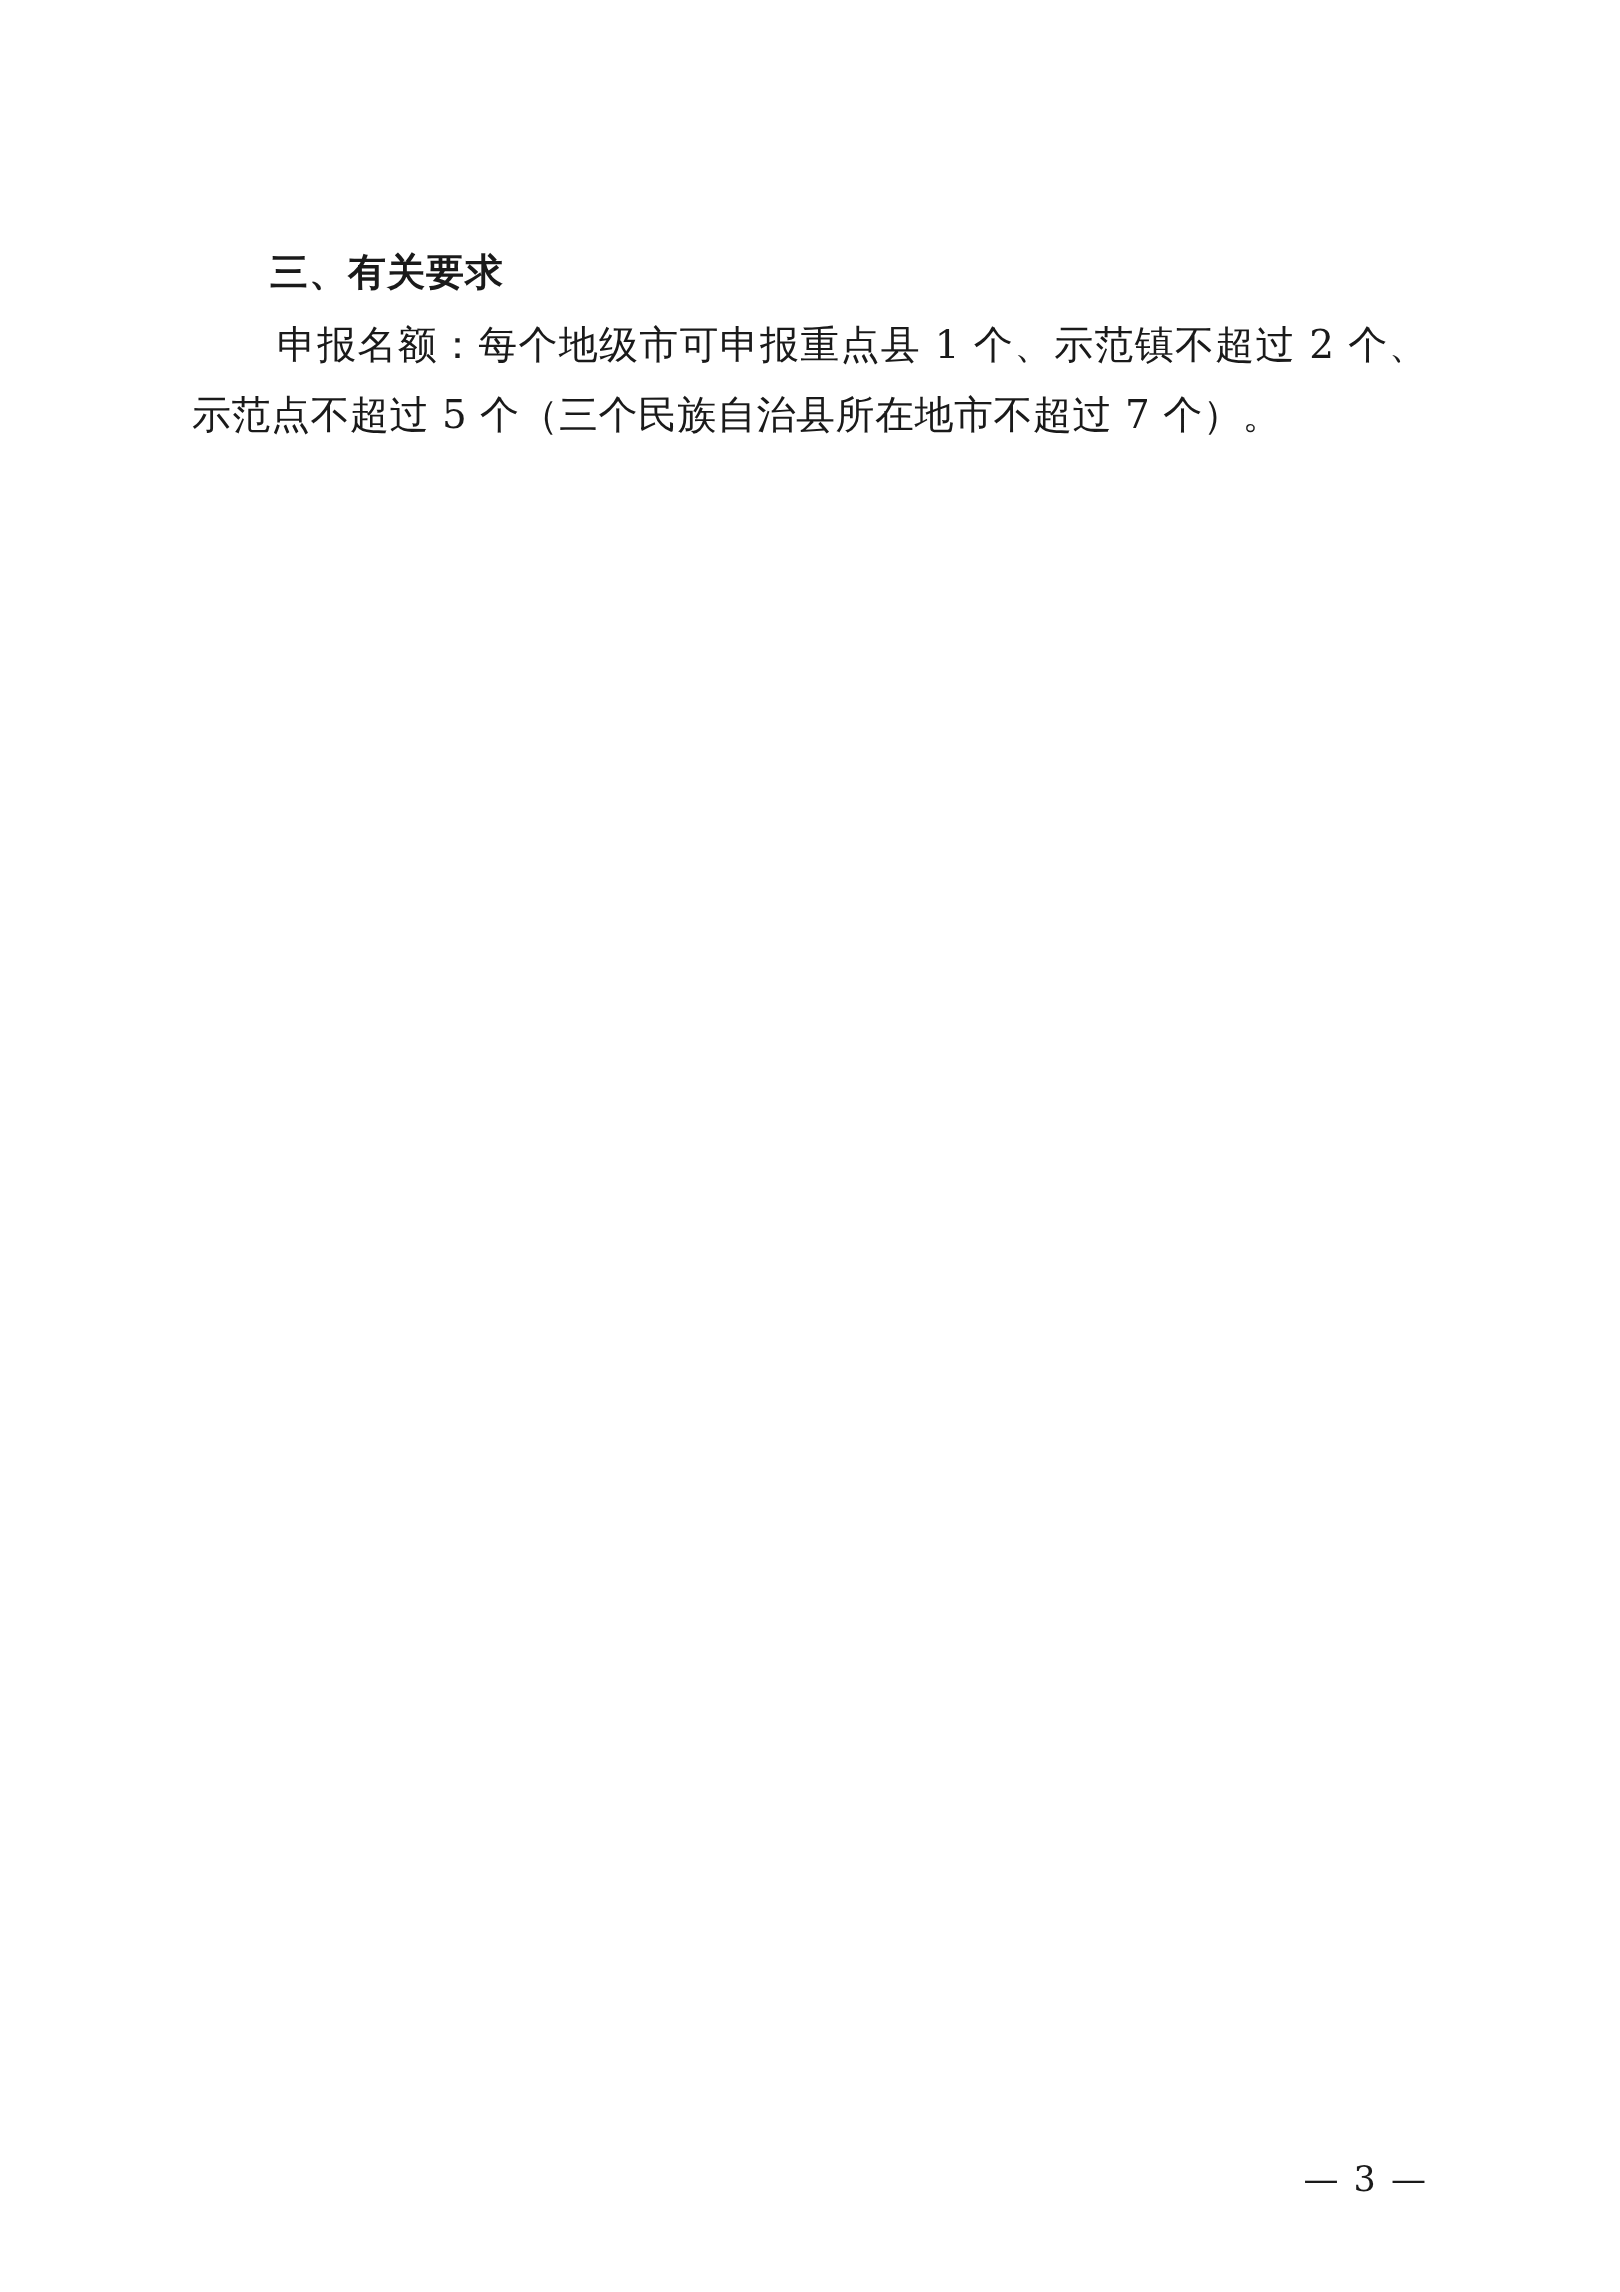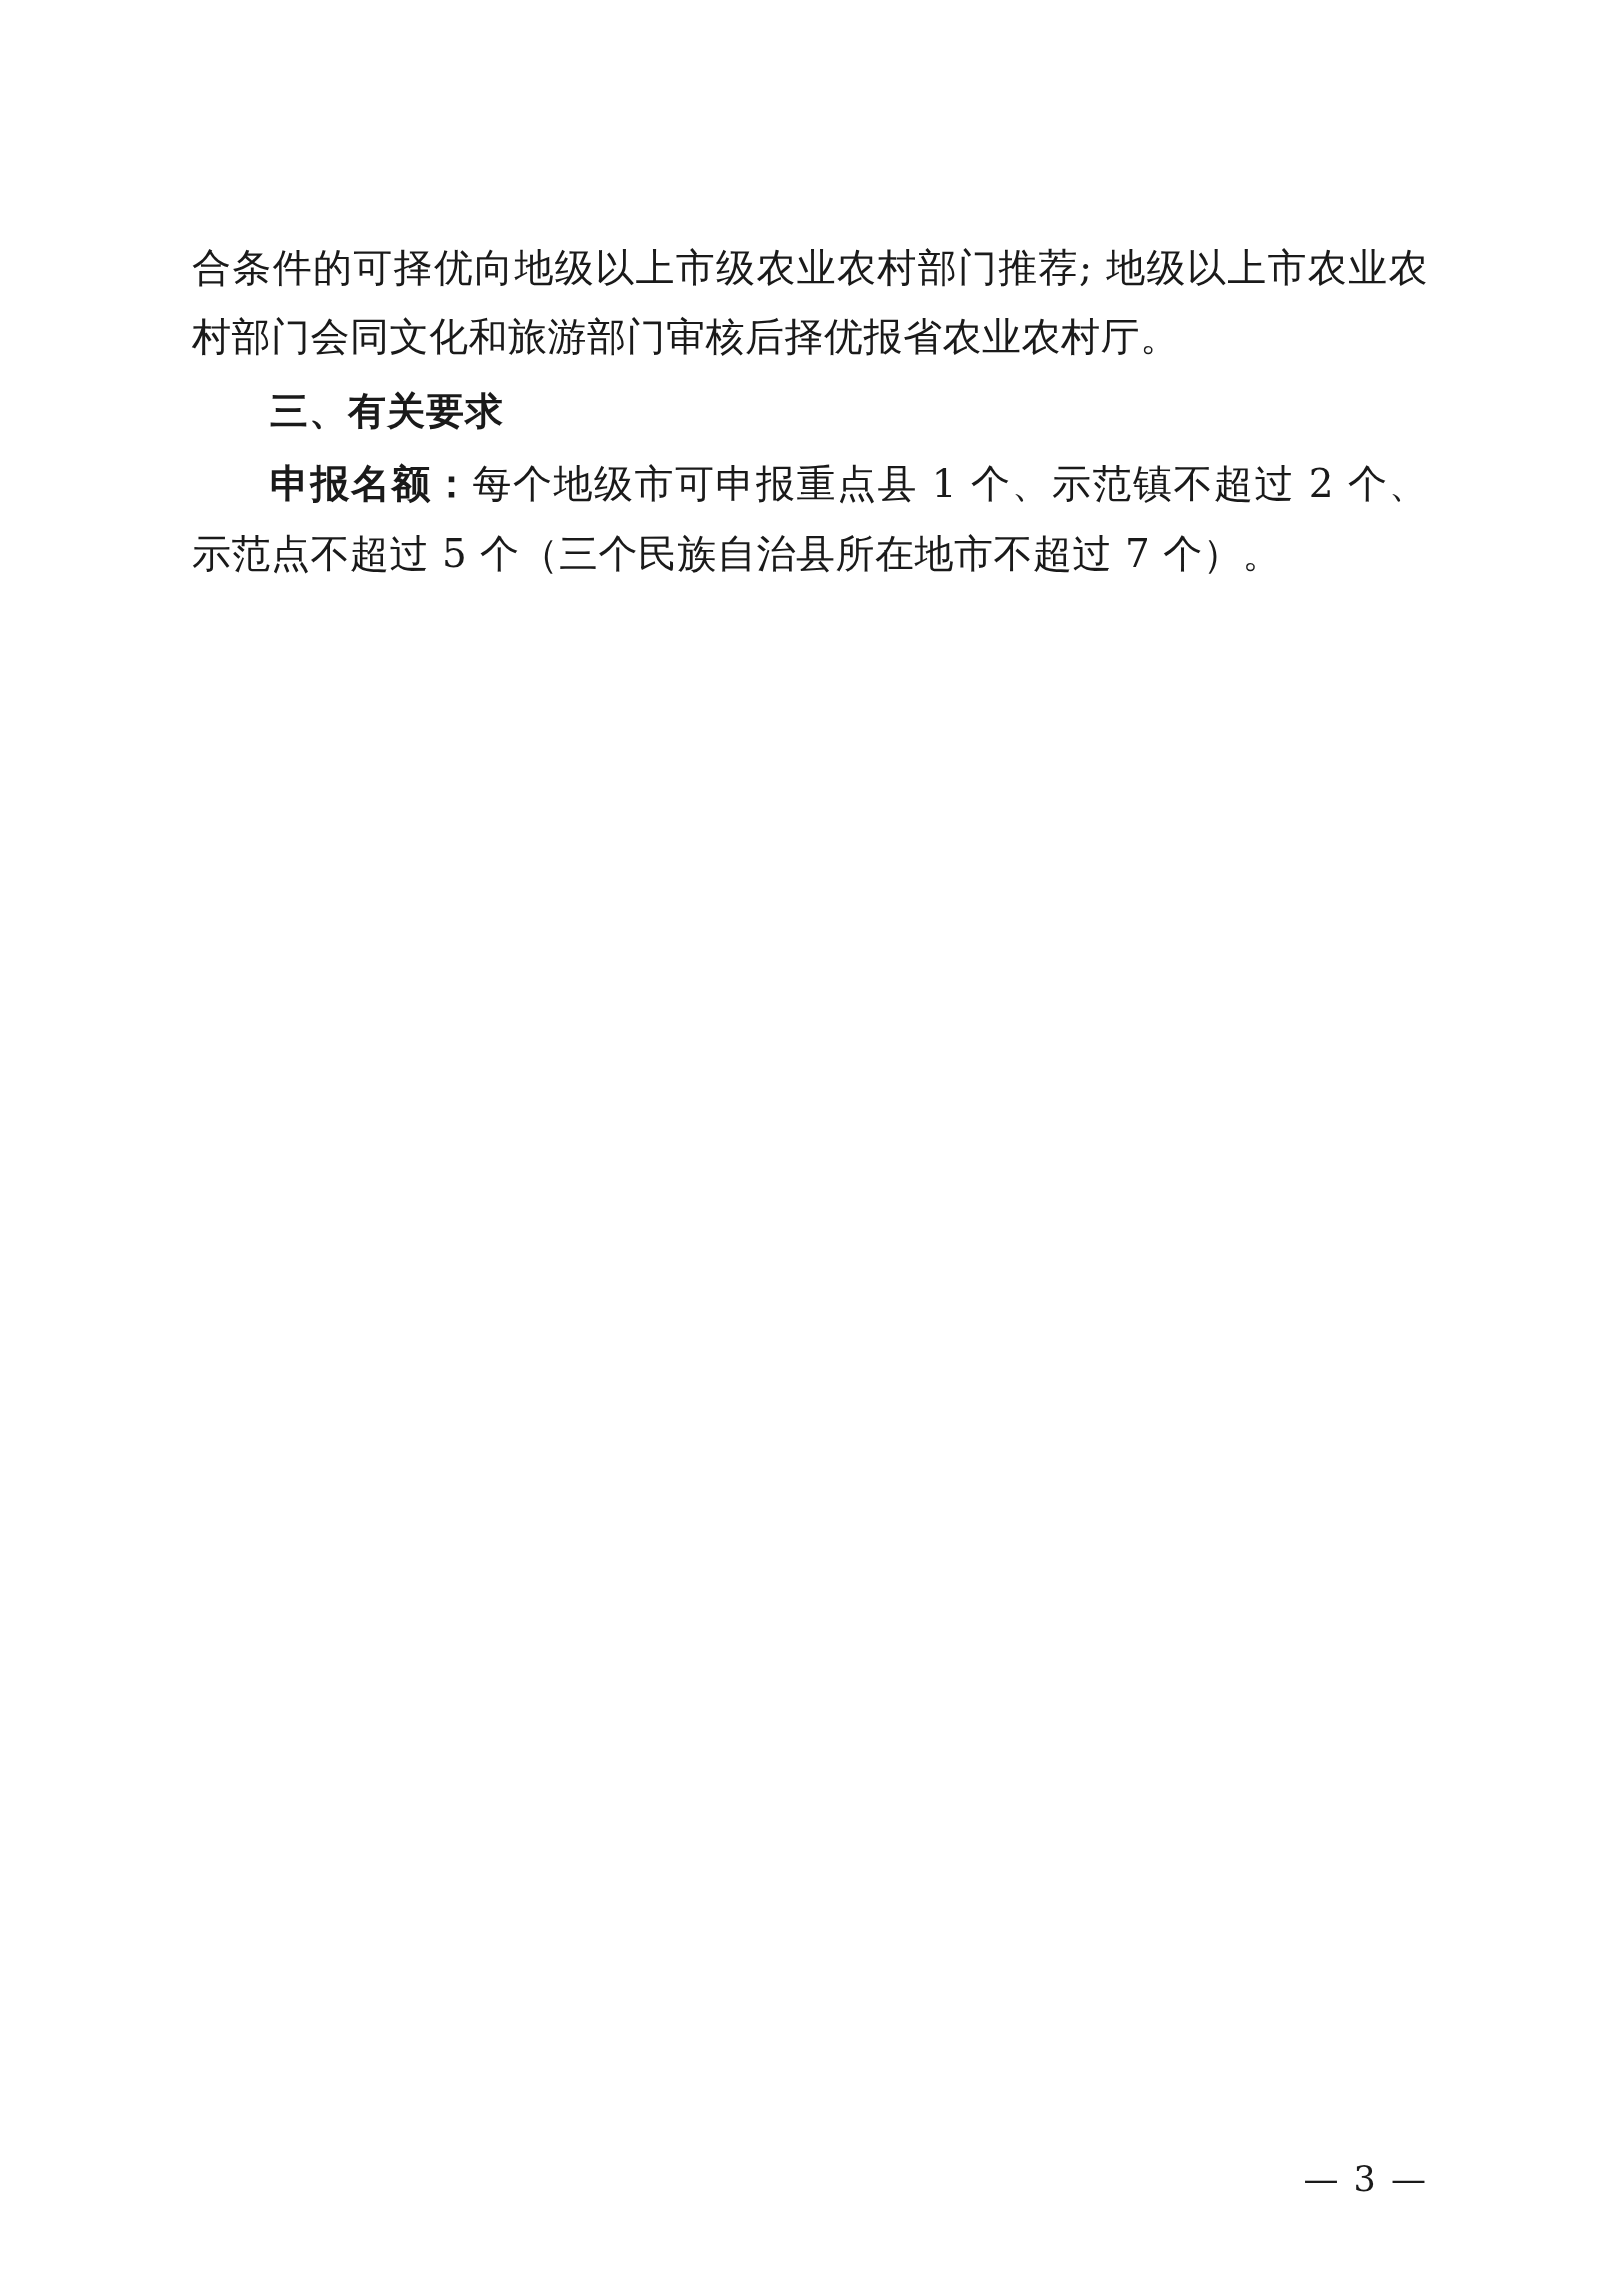--- a/index.html
+++ b/index.html
@@ -37,42 +37,42 @@
   }
   .heading {
     margin: 5.9px 0 3.9px 0;
     text-indent: 78px;
     font-weight: bold;
     font-family: "DejaVu Sans", "Liberation Sans", sans-serif;
     font-size: 38px;
     letter-spacing: 1px;
   }
   .lead {
-    font-weight: bold;
+    font-weight: normal;
     font-family: "DejaVu Sans", "Liberation Sans", sans-serif;
+    margin-left: 7px;
   }
   .page-number {
     position: absolute;
     left: 0;
     right: 192px;
     bottom: 94px;
     text-align: right;
     font-size: 35px;
     font-family: "DejaVu Serif", "Liberation Serif", serif;
     letter-spacing: 2px;
     color: #1a1a1a;
   }
 </style>
 </head>
 <body>
 
 <div class="page">
   <div class="doc-body">
 
-    <p class="para">合条件的可择优向地级以上市级农业农村部门推荐; 地级以上市农业农村部门会同文化和旅游部门审核后择优报省农业农村厅。</p>
 
 
 
 
     <p class="heading">三、有关要求</p>
 
 
     <p class="para-indent"><span class="lead">申报名额：</span><span>每个地级市可申报重点县 1 个、示范镇不超过 2 个、示范点不超过 5 个（三个民族自治县所在地市不超过 7 个）。</span></p>
 
 

